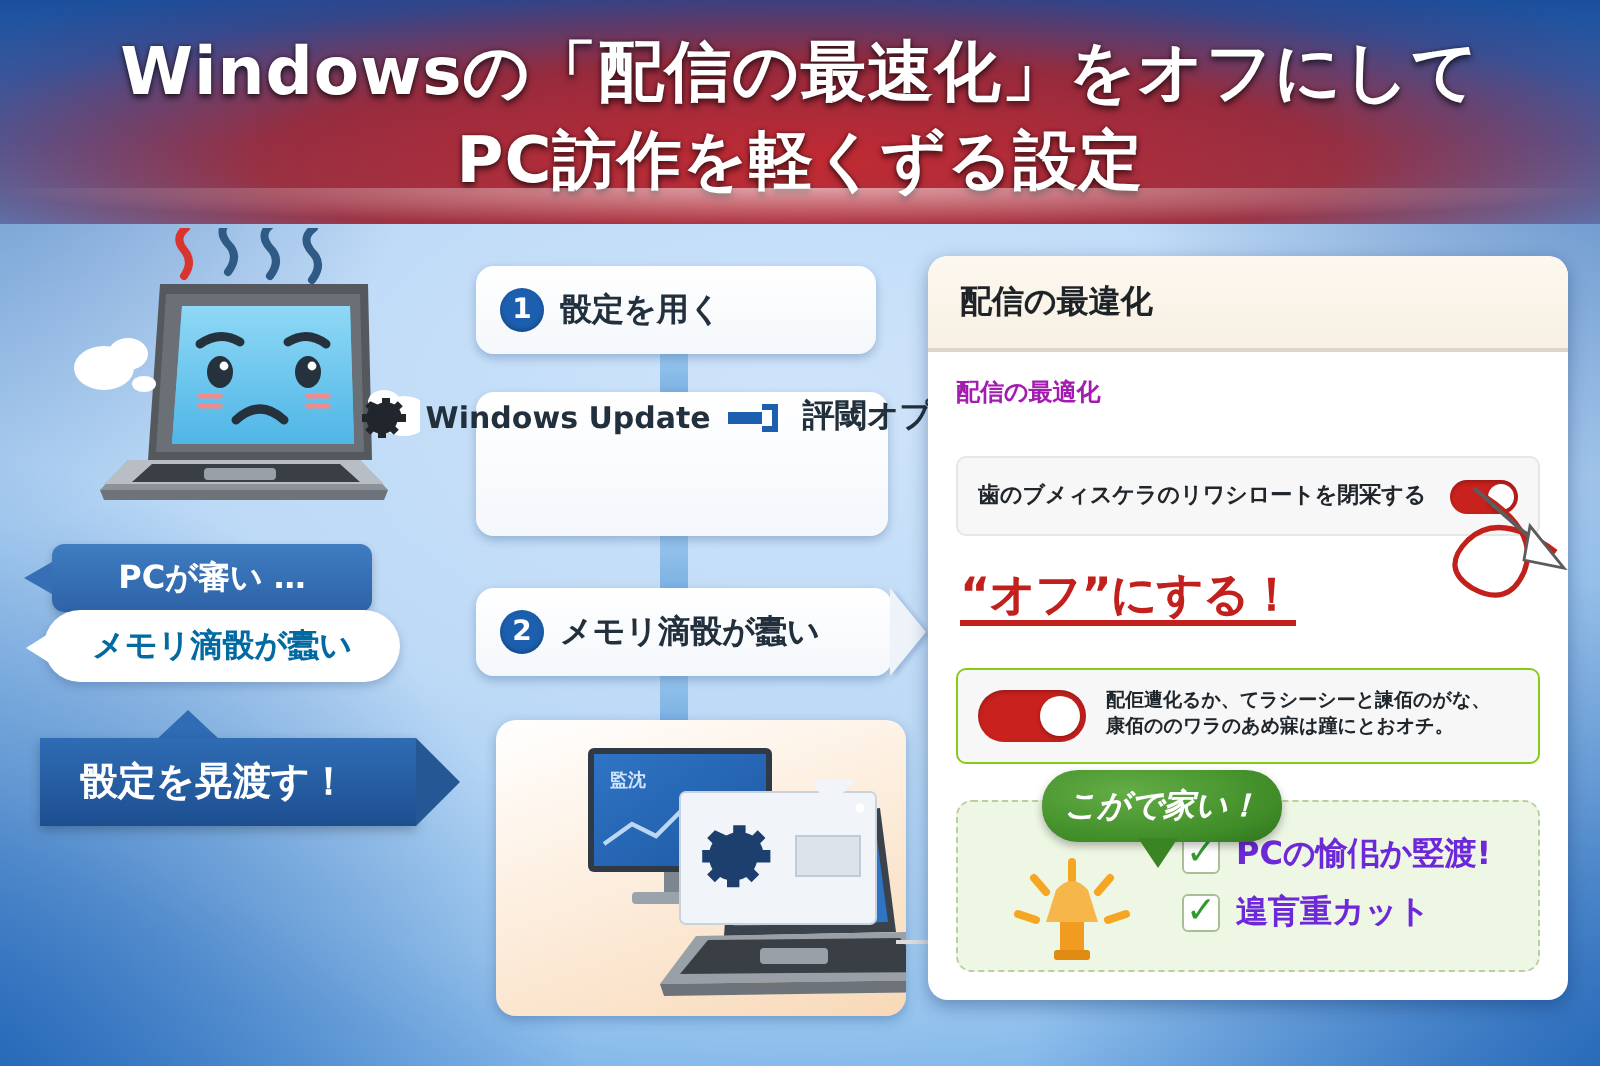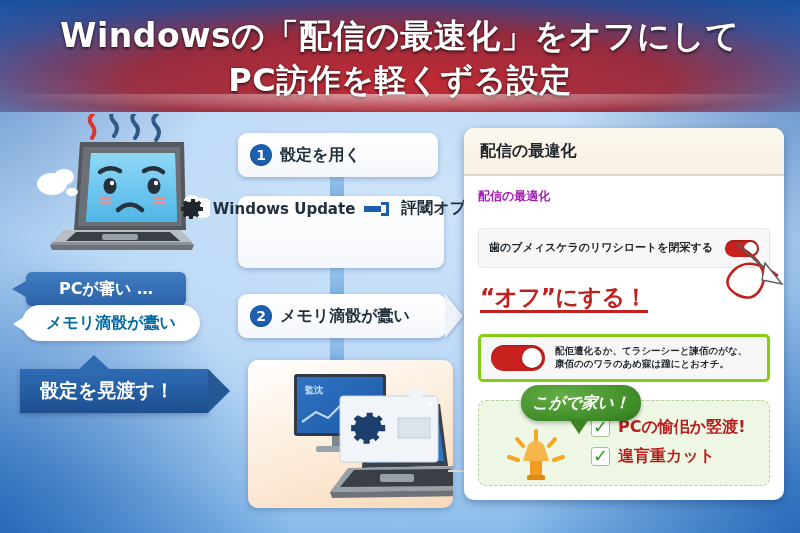--- a/index.html
+++ b/index.html
@@ -188,42 +188,42 @@
     font-size:23px; font-weight:900; color:#c2201c;
     text-shadow: 0 1px 0 rgba(255,255,255,.9);
     letter-spacing:-.5px;
   }
   .off-underline {
     position:absolute; left:16px; top:182px; width:168px; height:3px; background:#c2201c;
   }
 
   .info-row {
     position:absolute; left:14px; top:206px; width:292px; height:48px;
-    background:#f7f7f7; border:3px solid #84cc16; border-radius:5px;
+    background:#f7f7f7; border:1px solid #84cc16; border-radius:5px;
     display:flex; align-items:center; gap:10px; padding:0 10px;
   }
   .info-text { font-size:9.5px; color:#1f262c; font-weight:600; line-height:1.35; }
 
   .result-box {
     position:absolute; left:14px; top:272px; width:292px; height:86px;
     background: #eef6e4;
     border:1px dashed #b7cfa1;
     border-radius:8px;
     padding-left:31px;
   }
   .result-items { position:absolute; left:112px; top:16px; }
   .check-item { display:flex; align-items:center; gap:8px; margin-bottom:8px; }
   .check-box {
     width:19px;height:19px;border:1.5px solid #a9bf93;background:#fff;border-radius:3px;
     position:relative; flex:0 0 auto;
   }
   .check-box::after{
     content:"✓"; position:absolute; left:1px; top:-3px; font-size:18px; color:#2e9b2e; font-weight:900;
   }
-  .check-label { font-size:16px; font-weight:800; color:#b91c1c; white-space:nowrap; }
+  .check-label { font-size:16px; font-weight:800; color:#6d28d9; white-space:nowrap; }
 
   .green-bubble {
     position:absolute; left:42px; top:-16px; width:120px; height:36px;
     background: radial-gradient(ellipse at 35% 30%, #63ad45 0%, #3f8c28 70%, #2f731d 100%);
     border-radius: 18px/17px;
     display:flex;align-items:center;justify-content:center;
     color:#fff; font-size:16px; font-weight:900; font-style:italic;
     box-shadow:0 2px 4px rgba(0,0,0,.28);
     z-index:3;
   }

